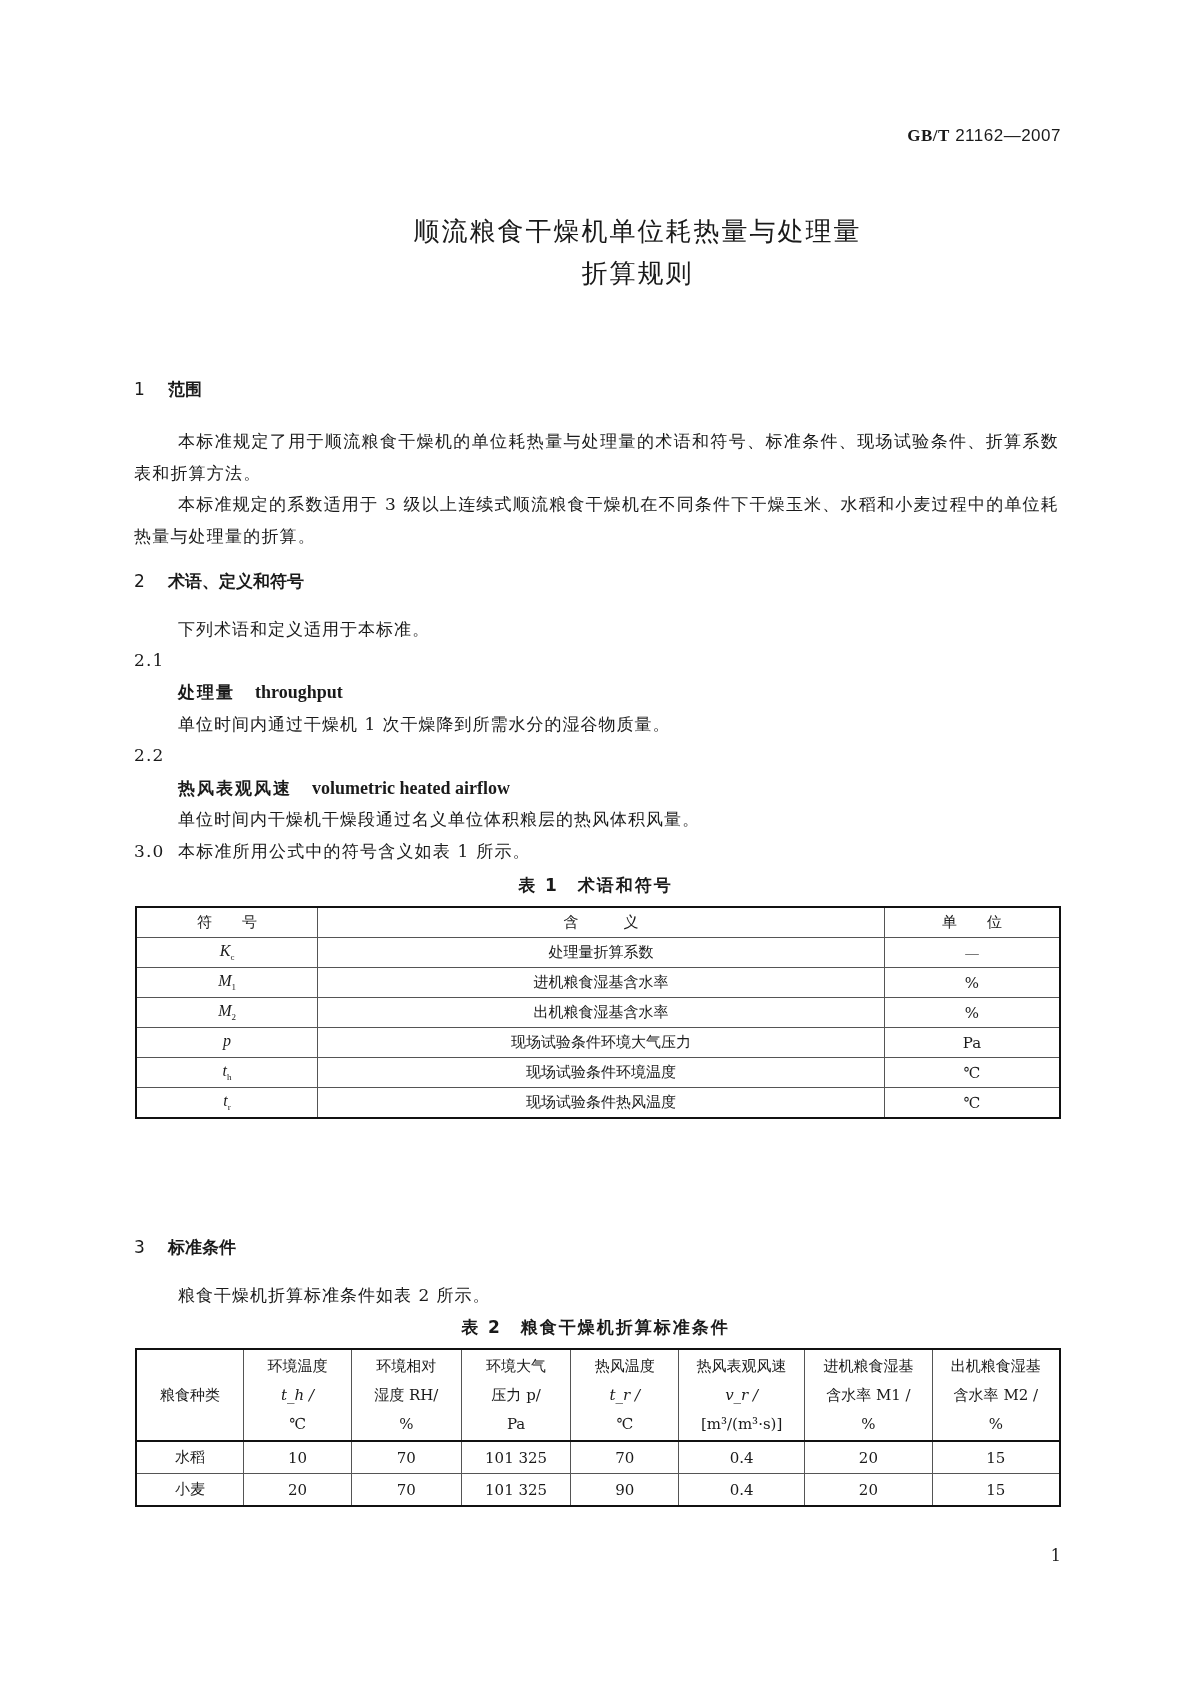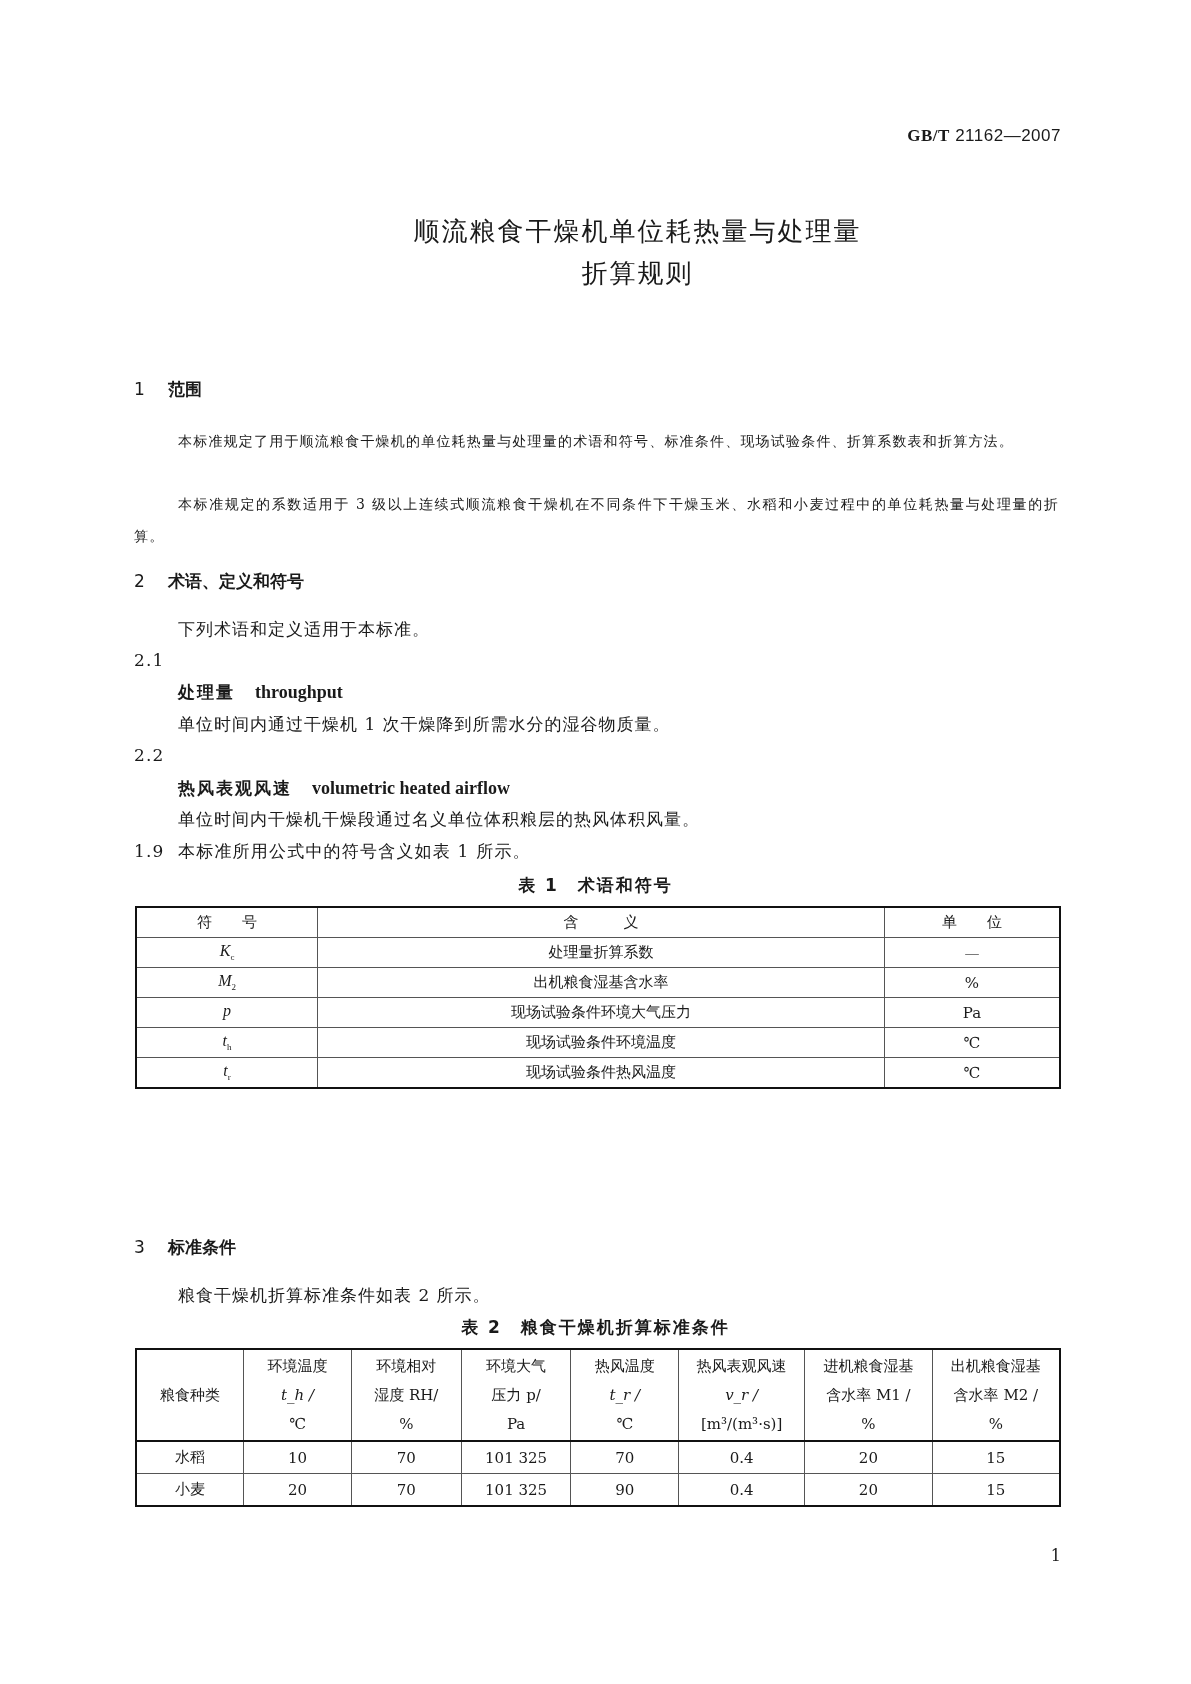--- a/index.html
+++ b/index.html
@@ -16,21 +16,21 @@
   .std-no b { font-family: "Liberation Serif", serif; font-weight: bold; }
   .title {
     left: 0; width: 1191px; text-align: center;
     font-family: "DejaVu Sans", sans-serif; font-size: 26px; letter-spacing: 2px; padding-left: 42px;
   }
   .h1 {
     left: 134px; font-family: "DejaVu Sans", sans-serif; font-size: 17px; font-weight: bold;
   }
   .h1 .num { display: inline-block; width: 34px; font-weight: normal; }
   .para {
-    left: 134px; width: 925px; font-size: 14px; line-height: 32px; letter-spacing: 1.2px;
+    left: 134px; width: 925px; font-size: 17px; line-height: 32px; letter-spacing: 1.2px;
     text-align: justify;
   }
   .indent { text-indent: 44px; }
   .line { left: 134px; font-size: 17px; letter-spacing: 1.2px; white-space: nowrap; }
   .sub { left: 178px; font-size: 17px; letter-spacing: 1px; white-space: nowrap; }
   .term { font-family: "DejaVu Sans", sans-serif; font-weight: bold; letter-spacing: 2px; }
   .term-en { font-family: "Liberation Serif", serif; font-weight: bold; margin-left: 20px; letter-spacing: 0; font-size: 18px; }
   .caption {
     left: 0; width: 1191px; text-align: center;
     font-family: "DejaVu Sans", sans-serif; font-weight: bold; font-size: 17px; letter-spacing: 2px;
@@ -79,40 +79,45 @@
 </div>
 <div class="abs sub" style="top:713px;">单位时间内通过干燥机 1 次干燥降到所需水分的湿谷物质量。</div>
 
 <div class="abs line" style="top:745px;">2.2</div>
 <div class="abs sub" style="top:777px;">
   <span class="term">热风表观风速</span><span class="term-en">volumetric heated airflow</span>
 </div>
 <div class="abs sub" style="top:808px;">单位时间内干燥机干燥段通过名义单位体积粮层的热风体积风量。</div>
 
 <div class="abs line" style="top:840px;">
-  <span style="display:inline-block;width:44px;">1.9</span><span>本标准所用公式中的符号含义如表 1 所示。</span>
+  <span style="display:inline-block;width:44px;">3.0</span><span>本标准所用公式中的符号含义如表 1 所示。</span>
 </div>
 
 <div class="abs caption" style="top:874px;">表 1　术语和符号</div>
 <table class="t1">
   <colgroup>
       <col style="width:182px">
       <col style="width:568px">
       <col style="width:176px">
     </colgroup>
   <tbody>
       <tr>
     <th>符　　号</th>
     <th>含　　　义</th>
     <th>单　　位</th>
   </tr>
   <tr>
     <td class="sym"><span>K</span><sub>c</sub></td>
     <td>处理量折算系数</td>
     <td style="color:#777">—</td>
+  </tr>
+  <tr>
+    <td class="sym"><span>M</span><sub>1</sub></td>
+    <td>进机粮食湿基含水率</td>
+    <td>%</td>
   </tr>
   <tr>
     <td class="sym"><span>M</span><sub>2</sub></td>
     <td>出机粮食湿基含水率</td>
     <td>%</td>
   </tr>
   <tr>
     <td class="sym"><span>p</span><sub></sub></td>
     <td>现场试验条件环境大气压力</td>
     <td>Pa</td>

